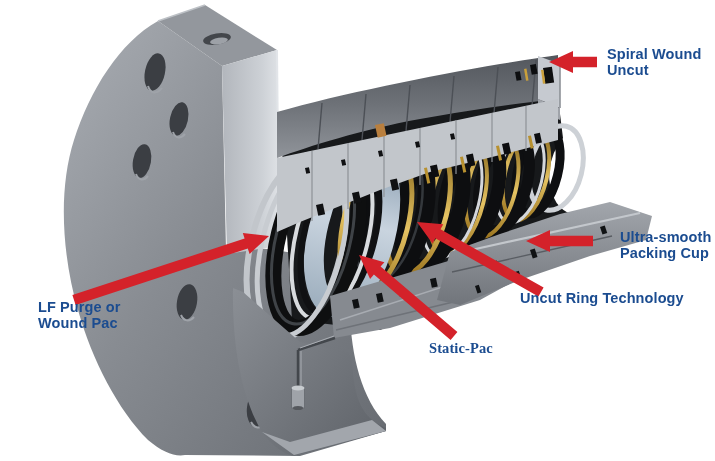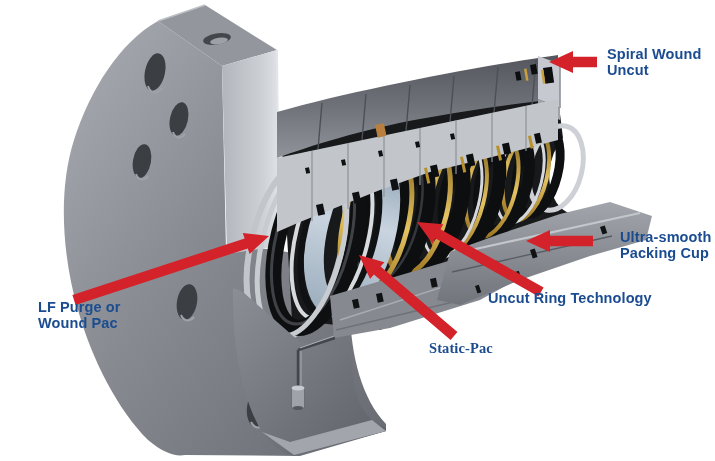--- a/index.html
+++ b/index.html
@@ -234,21 +234,21 @@
     </svg>
 
 <div class="callout c1" style="color: rgb(27, 76, 144);">
   <div>Spiral Wound</div>
   <div>Uncut</div>
 </div>
 <div class="callout c2" style="color: rgb(27, 76, 144);">
   <div>Ultra-smooth</div>
   <div>Packing Cup</div>
 </div>
-<div class="callout c3" style="color: rgb(27, 76, 144);">
+<div class="callout c3" style="color: rgb(27, 76, 144); margin-left: 32px;">
   <div>Uncut Ring Technology</div>
 </div>
 <div class="callout c4" style="color: rgb(27, 76, 144); font-family: Liberation Serif, serif;">
   <div>Static-Pac</div>
 </div>
 <div class="callout c5" style="color: rgb(27, 76, 144);">
   <div>LF Purge or</div>
   <div>Wound Pac</div>
 </div>
 

